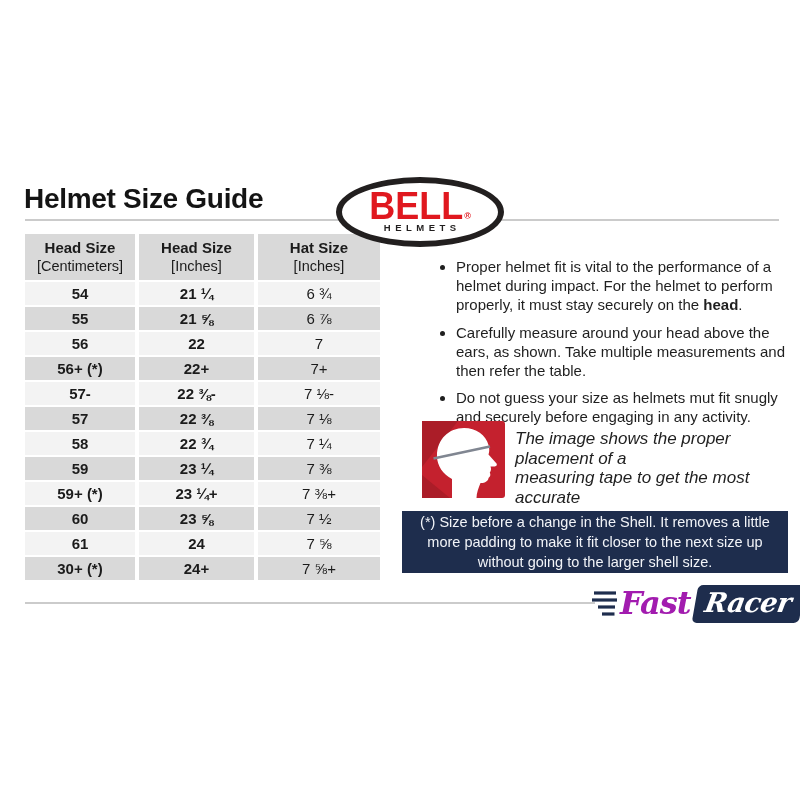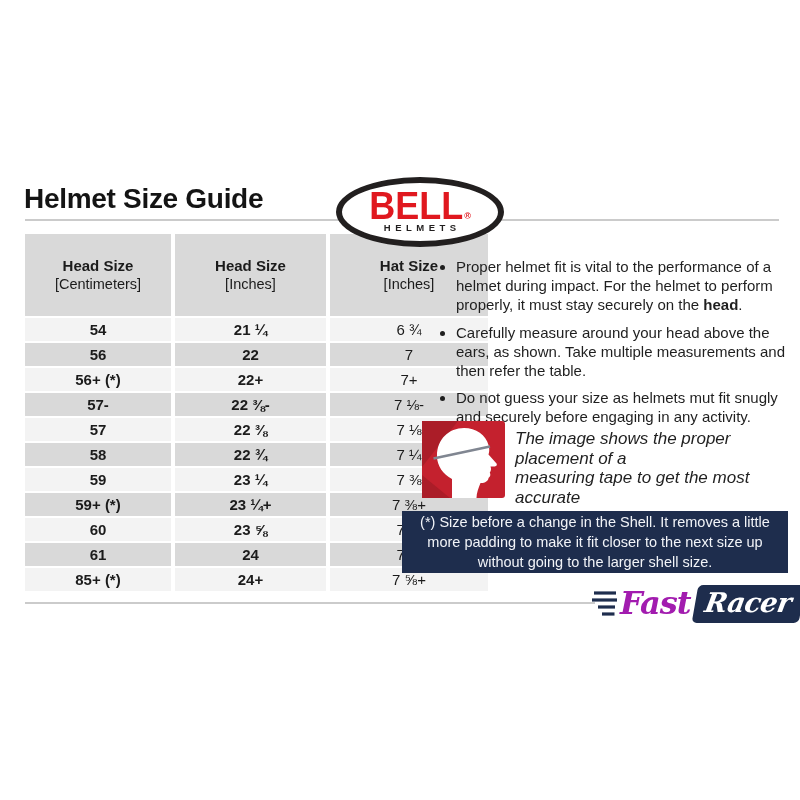--- a/index.html
+++ b/index.html
@@ -19,21 +19,21 @@
   .bell-word{font-size:36px;font-weight:800;color:#e0181f;line-height:0.85;letter-spacing:0;
              transform:scaleY(1.08);display:flex;align-items:flex-end;}
   .bell-reg{font-size:9px;font-weight:700;margin-left:1px;transform:translateY(-2px);}
   .bell-sub{font-size:9.5px;font-weight:700;letter-spacing:4.5px;margin-right:-4.5px;
             color:#221f1f;margin-top:1px;}
 
   
   table.size-table{position:absolute;left:21px;top:232px;border-collapse:separate;
                    border-spacing:4px 2px;}
   .size-table th{width:110px;height:46px;background:#d9d9d9;text-align:center;
-                 vertical-align:middle;padding:18px;}
+                 vertical-align:middle;padding:0;}
   .size-table th:nth-child(2){width:115px;}
   .size-table th:nth-child(3){width:122px;}
   .size-table .th1{font-size:15px;font-weight:700;line-height:18px;}
   .size-table .th2{font-size:14.5px;font-weight:400;line-height:18px;}
   .size-table td{height:23px;text-align:center;vertical-align:middle;font-size:15px;padding:0;}
   .size-table td:nth-child(1),.size-table td:nth-child(2){font-weight:700;}
   .size-table tbody tr:nth-child(odd) td{background:#f3f3f3;}
   .size-table tbody tr:nth-child(even) td{background:#d9d9d9;}
 
   
@@ -96,20 +96,25 @@
         </th>
       </tr>
     </thead>
     <tbody>
       <tr>
           <td>54</td>
           <td>21 ¼</td>
           <td>6 ¾</td>
         </tr>
       <tr>
+          <td>55</td>
+          <td>21 ⅝</td>
+          <td>6 ⅞</td>
+        </tr>
+      <tr>
           <td>56</td>
           <td>22</td>
           <td>7</td>
         </tr>
       <tr>
           <td>56+ (*)</td>
           <td>22+</td>
           <td>7+</td>
         </tr>
       <tr>
@@ -141,21 +146,21 @@
           <td>60</td>
           <td>23 ⅝</td>
           <td>7 ½</td>
         </tr>
       <tr>
           <td>61</td>
           <td>24</td>
           <td>7 ⅝</td>
         </tr>
       <tr>
-          <td>85+ (*)</td>
+          <td>30+ (*)</td>
           <td>24+</td>
           <td>7 ⅝+</td>
         </tr>
     </tbody>
   </table>
 
   <ul class="tips">
     <li><span>Proper helmet fit is vital to the performance of a
 helmet during impact. For the helmet to perform
 properly, it must stay securely on the </span><b>head</b><span>.</span></li>

